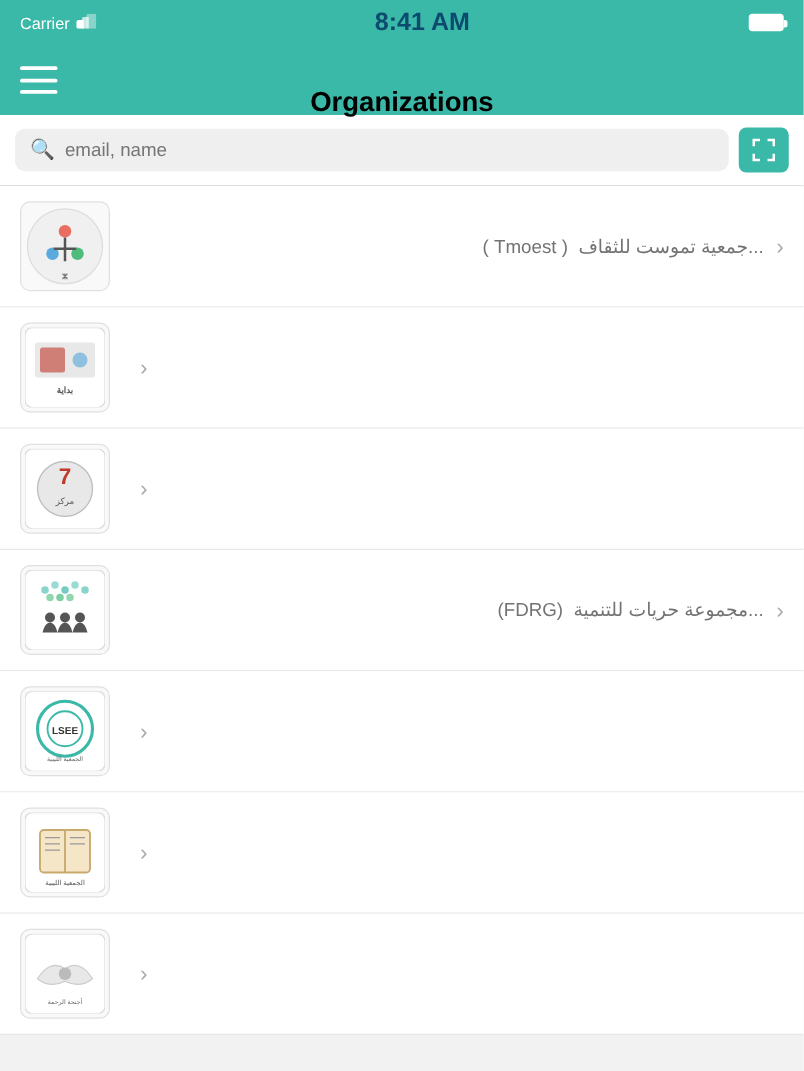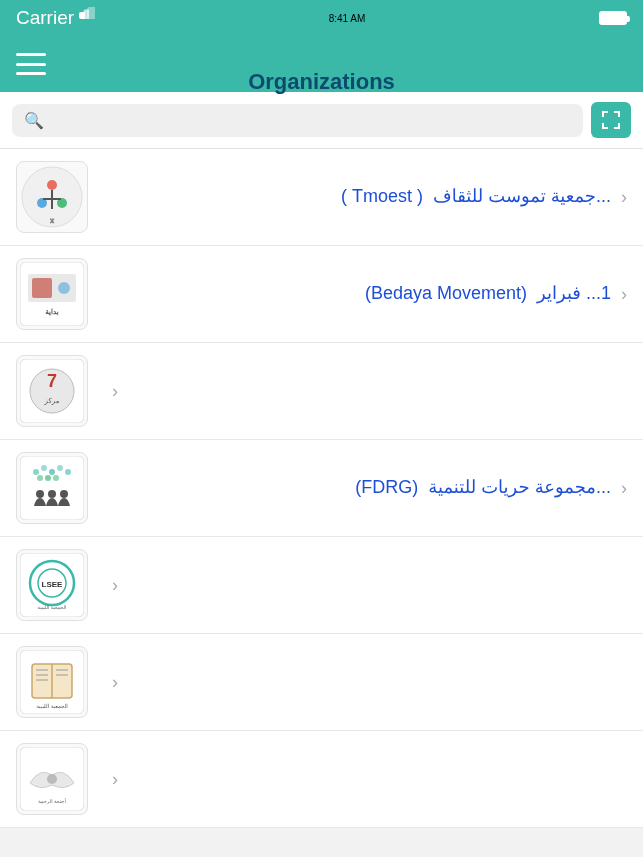--- a/index.html
+++ b/index.html
@@ -15,31 +15,31 @@
     
     .status-bar {
       background: #3ab8a8;
       display: flex;
       justify-content: space-between;
       align-items: center;
       padding: 6px 16px;
       height: 36px;
     }
     .status-carrier {
-      font-size: 19px;
+      font-size: 13px;
       color: #fff;
       font-weight: 500;
       display: flex;
       align-items: flex-start;
       gap: 5px;
     }
     .status-time {
-      font-size: 10px;
-      color: #000000;
-      font-weight: 400;
+      font-size: 20px;
+      color: #0c4a6e;
+      font-weight: 700;
     }
     .status-battery {
       display: flex;
       align-items: center;
       gap: 4px;
     }
     .battery-icon {
       width: 28px;
       height: 14px;
       border: 2px solid #fff;
@@ -76,21 +76,21 @@
     }
     .hamburger-icon span {
       display: block;
       height: 3px;
       background: #fff;
       border-radius: 2px;
     }
     .header-title {
       flex: 1;
       text-align: center;
-      color: #0c4a6e;
+      color: #000000;
       font-size: 22px;
       font-weight: 600;
       margin-top: 36px;
     }
 
     
     .search-bar-container {
       background: #fff;
       padding: 10px 12px;
       display: flex;
@@ -158,22 +158,22 @@
       align-items: center;
       justify-content: center;
       margin-right: 14px;
     }
     .org-logo svg, .org-logo .logo-placeholder {
       width: 64px;
       height: 64px;
     }
     .org-name {
       flex: 1;
-      font-size: 18px;
-      color: #1d4ed8;
+      font-size: 15px;
+      color: #737373;
       text-align: right;
       direction: rtl;
       line-height: 1.4;
     }
     .chevron-icon {
       color: #aaa;
       font-size: 18px;
       margin-left: 10px;
     }
   </style>
@@ -201,20 +201,21 @@
     <span></span>
     <span></span>
   </div>
   <div class="header-title">Organizations</div>
   <div style="width:30px;"></div>
 </div>
 
 <div class="search-bar-container">
   <div class="search-input-wrapper">
     <span class="search-icon-inner">🔍</span>
+    <input class="search-input" type="text" placeholder="email, name" style="">
   </div>
   <button class="expand-btn">
     <svg width="20" height="20" viewBox="0 0 20 20">
       <path d="M1 1 L7 1 L7 3 L3 3 L3 7 L1 7Z"></path>
       <path d="M13 1 L19 1 L19 7 L17 7 L17 3 L13 3Z"></path>
       <path d="M1 13 L3 13 L3 17 L7 17 L7 19 L1 19Z"></path>
       <path d="M17 13 L19 13 L19 19 L13 19 L13 17 L17 17Z"></path>
     </svg>
   </button>
 </div>
@@ -244,21 +245,20 @@
     <div class="org-logo">
       <svg width="64" height="64" viewBox="0 0 64 64">
         <rect width="64" height="64" rx="6" fill="#fff" stroke="#ddd" stroke-width="1"></rect>
 
         <rect x="8" y="12" width="48" height="28" rx="2" fill="#e8e8e8"></rect>
         <rect x="12" y="16" width="20" height="20" rx="2" fill="#c0392b" opacity="0.6"></rect>
         <circle cx="44" cy="26" r="6" fill="#3498db" opacity="0.5"></circle>
         <text x="32" y="52" text-anchor="middle" font-size="7" fill="#555" font-weight="bold">بداية</text>
       </svg>
     </div>
-    <div class="org-name">1... فبراير &nbsp;(Bedaya Movement)</div>
     <div class="chevron-icon">›</div>
   </div>
 
   <div class="org-item">
     <div class="org-logo">
       <svg width="64" height="64" viewBox="0 0 64 64">
         <rect width="64" height="64" rx="6" fill="#fff" stroke="#ddd" stroke-width="1"></rect>
         <circle cx="32" cy="32" r="22" fill="#e8e8e8" stroke="#bbb" stroke-width="1"></circle>
         <text x="32" y="28" text-anchor="middle" font-size="18" fill="#c0392b" font-weight="bold">7</text>
         <text x="32" y="44" text-anchor="middle" font-size="7" fill="#555">مركز</text>

